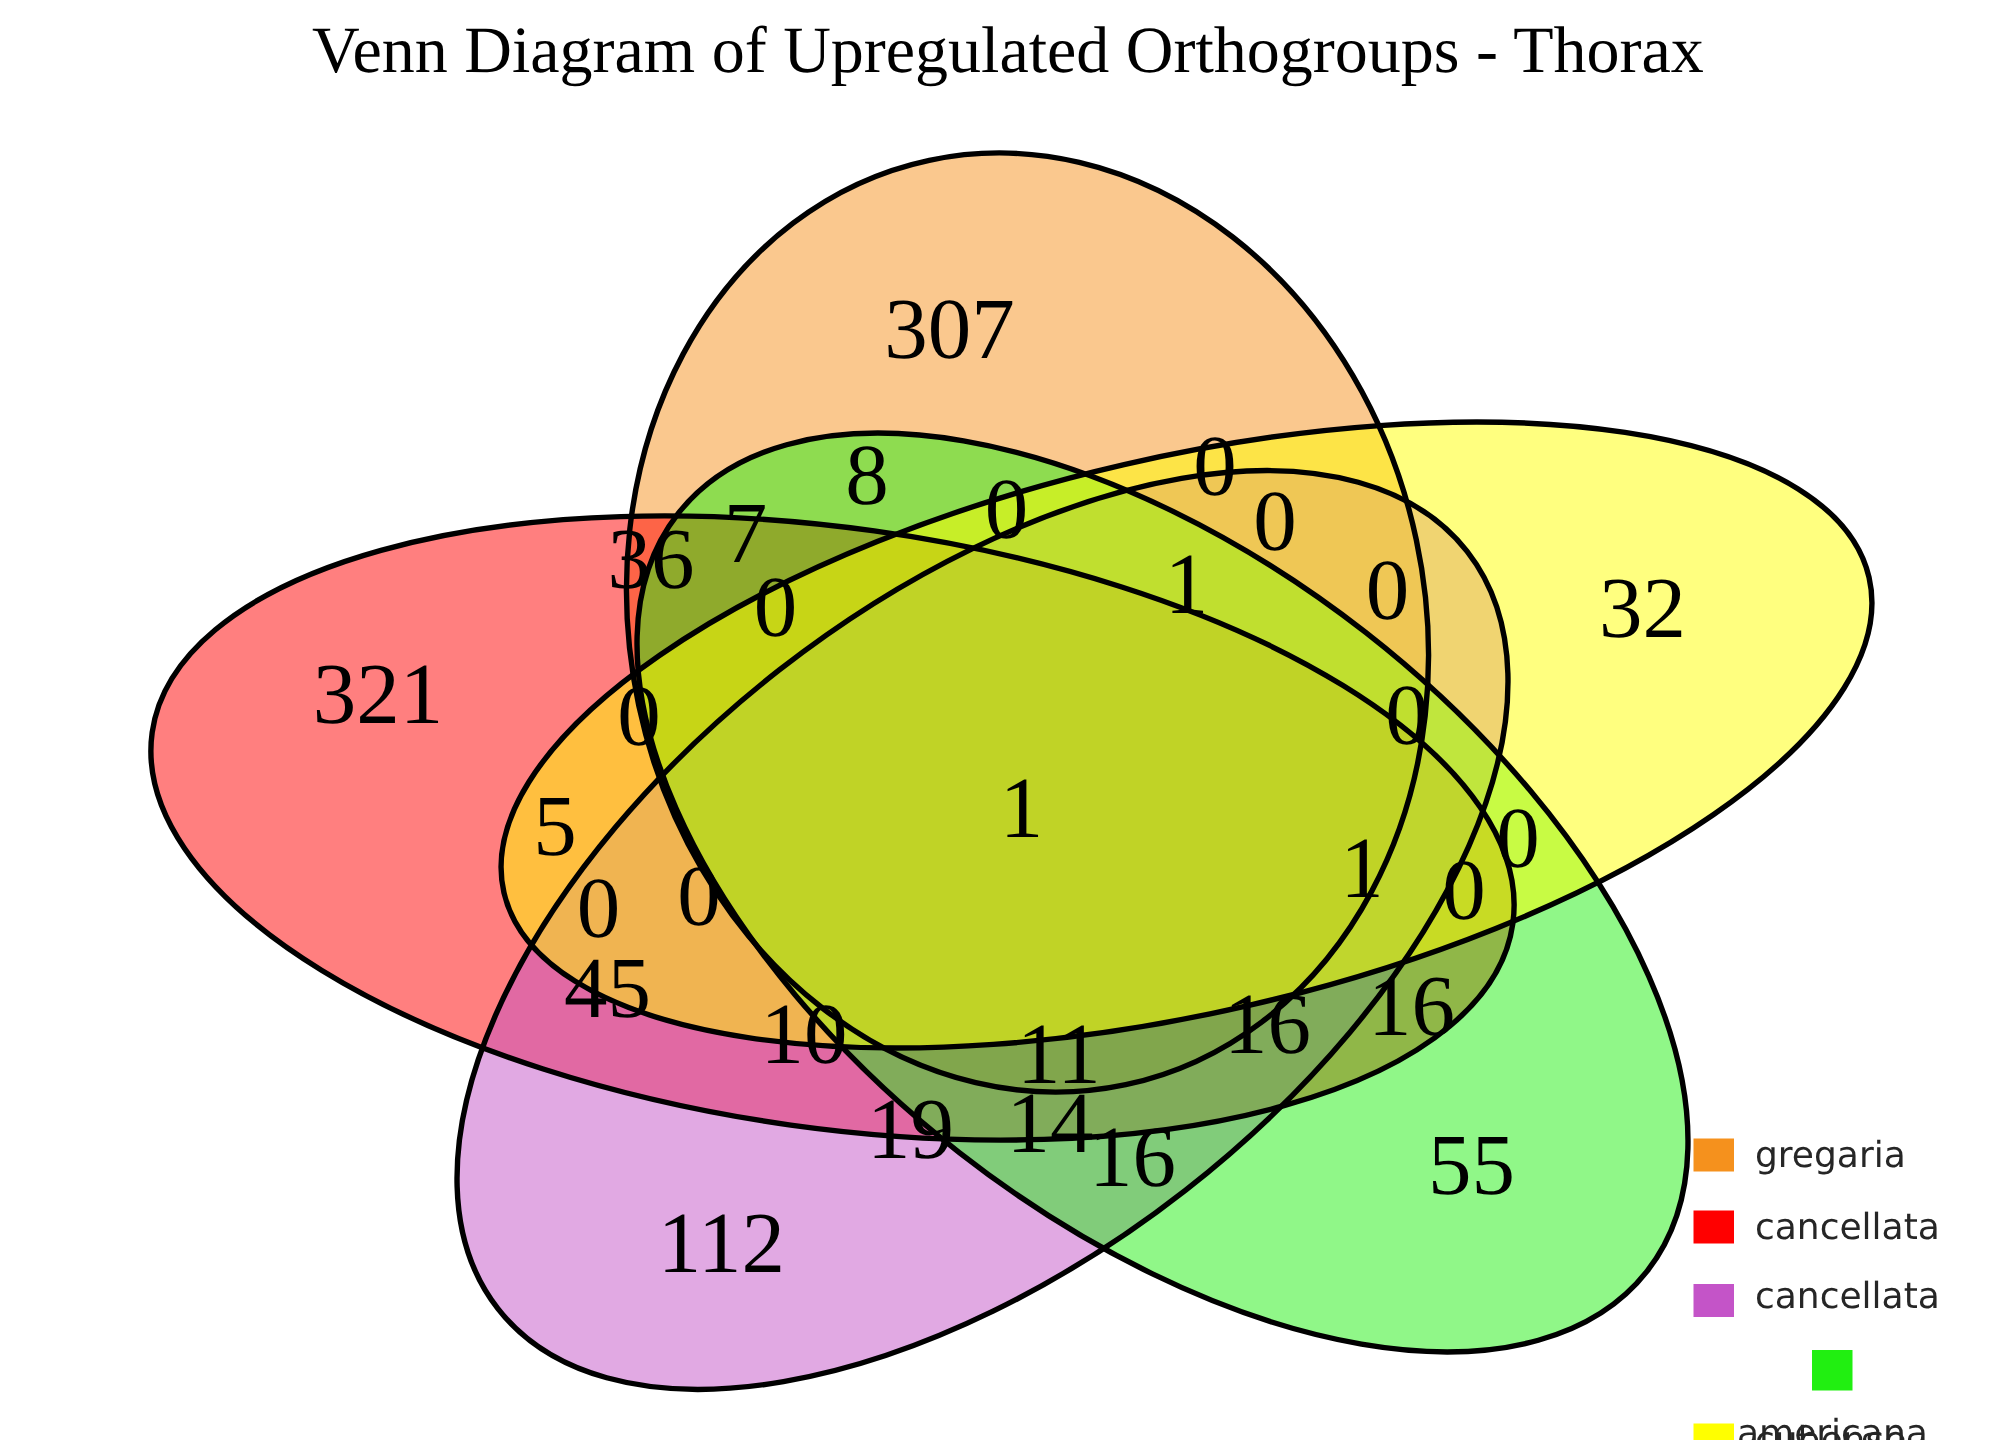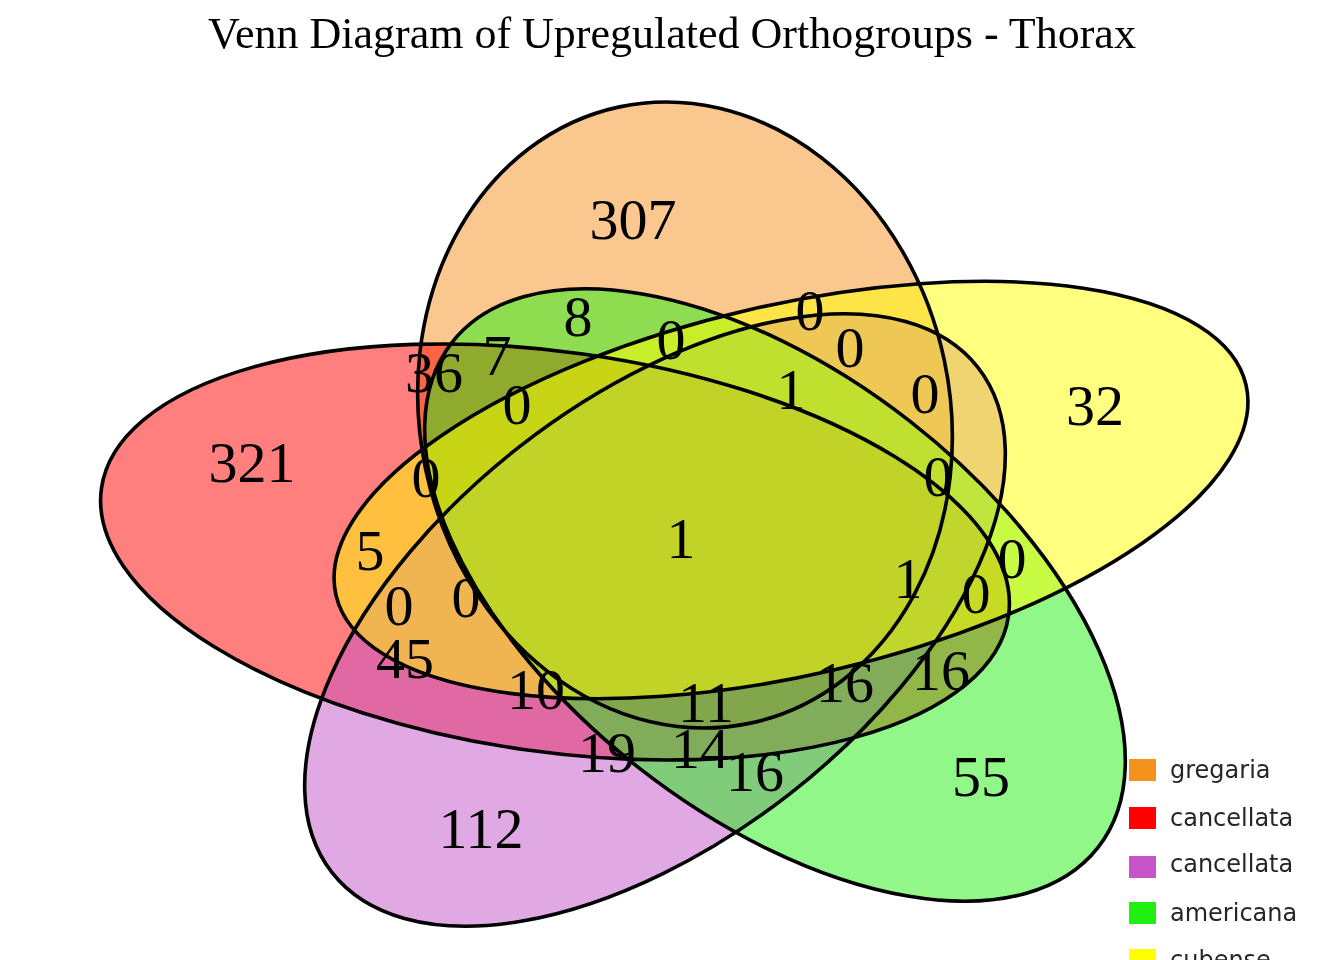--- a/index.html
+++ b/index.html
@@ -122,21 +122,21 @@
         <span class="legend-label">gregaria</span>
       </div>
       <div class="legend-row" style="left: 1129px; top: 804.5px;">
         <span class="legend-swatch" style="background: rgb(255, 0, 0);"></span>
         <span class="legend-label">cancellata</span>
       </div>
       <div class="legend-row" style="left: 1129px; top: 852px; align-items: flex-end;">
         <span class="legend-swatch" style="background: rgb(196, 84, 200);"></span>
         <span class="legend-label">cancellata</span>
       </div>
-      <div class="legend-row" style="left: 1129px; top: 899.5px;">
+      <div class="legend-row" style="left: 1158px; top: 899.5px; flex-direction: column;">
         <span class="legend-swatch" style="background: rgb(33, 239, 17);"></span>
         <span class="legend-label">americana</span>
       </div>
       <div class="legend-row" style="left: 1129px; top: 947px;">
         <span class="legend-swatch" style="background: rgb(255, 255, 0);"></span>
         <span class="legend-label">cubense</span>
       </div>
     </div>
 </div>
 

